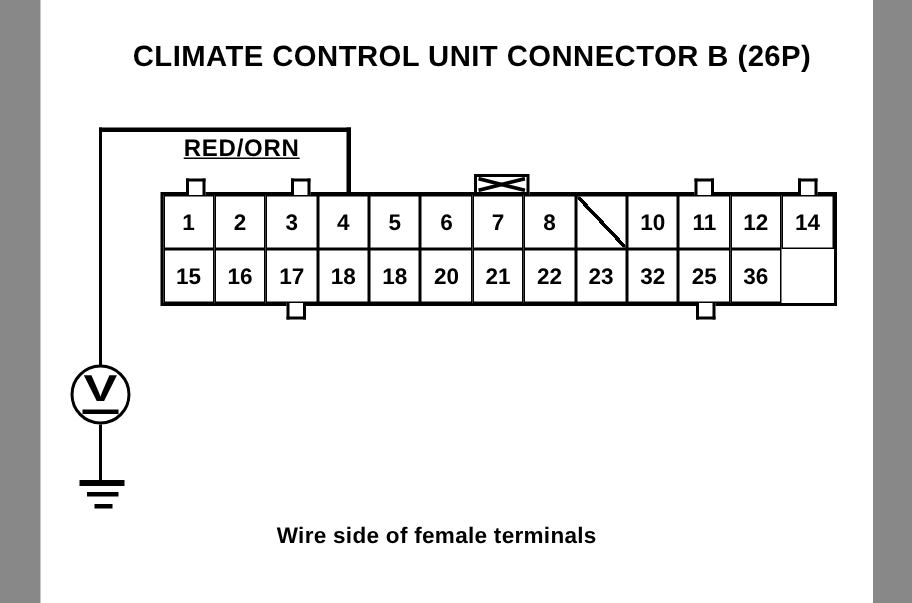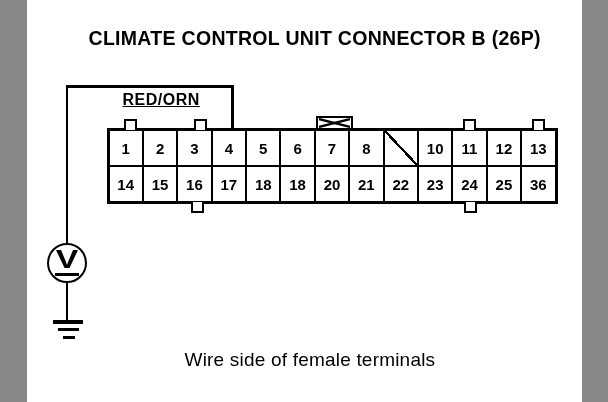--- a/index.html
+++ b/index.html
@@ -18,21 +18,21 @@
     position: absolute; left: 62px; top: 27px;
     font-size: 19.5px; font-weight: 700; letter-spacing: 0.3px;
     white-space: nowrap;
   }
   .wire-label {
     position: absolute; left: 96px; top: 91px;
     font-size: 16px; font-weight: 700; letter-spacing: 0.5px; text-decoration: underline;
   }
   .caption {
     position: absolute; left: 158px; top: 349px;
-    font-size: 19px; font-weight: 400; letter-spacing: 0.2px;
+    font-size: 15px; font-weight: 700; letter-spacing: 0.2px;
     white-space: nowrap;
   }
   .wire { position: absolute; background: var(--ink); }
   .wire.h  { left: 39px;  top: 85px; width: 168px; height: 2.5px; }
   .wire.vl { left: 39px;  top: 85px; width: 2.5px; height: 160px; }
   .wire.vr { left: 204.5px; top: 85px; width: 2.5px; height: 45px; }
   .wire.meter-lead { left: 39px; top: 283px; width: 2.5px; height: 39px; }
 
   .connector {
     position: absolute; left: 80px; top: 128px;
@@ -128,32 +128,31 @@
         <div class="cell">3</div>
         <div class="cell">4</div>
         <div class="cell">5</div>
         <div class="cell">6</div>
         <div class="cell">7</div>
         <div class="cell">8</div>
         <div class="cell diag"></div>
         <div class="cell">10</div>
         <div class="cell">11</div>
         <div class="cell">12</div>
-        <div class="cell">13</div>
         <div class="cell">14</div>
         <div class="cell">15</div>
         <div class="cell">16</div>
         <div class="cell">17</div>
         <div class="cell">18</div>
         <div class="cell">18</div>
         <div class="cell">20</div>
         <div class="cell">21</div>
         <div class="cell">22</div>
         <div class="cell">23</div>
-        <div class="cell">24</div>
+        <div class="cell">32</div>
         <div class="cell">25</div>
         <div class="cell">36</div>
       </div>
   </div>
 
   <div class="voltmeter">
     <span class="v-glyph">V</span>
     <span class="v-underline"></span>
   </div>
   <div class="wire meter-lead"></div>

